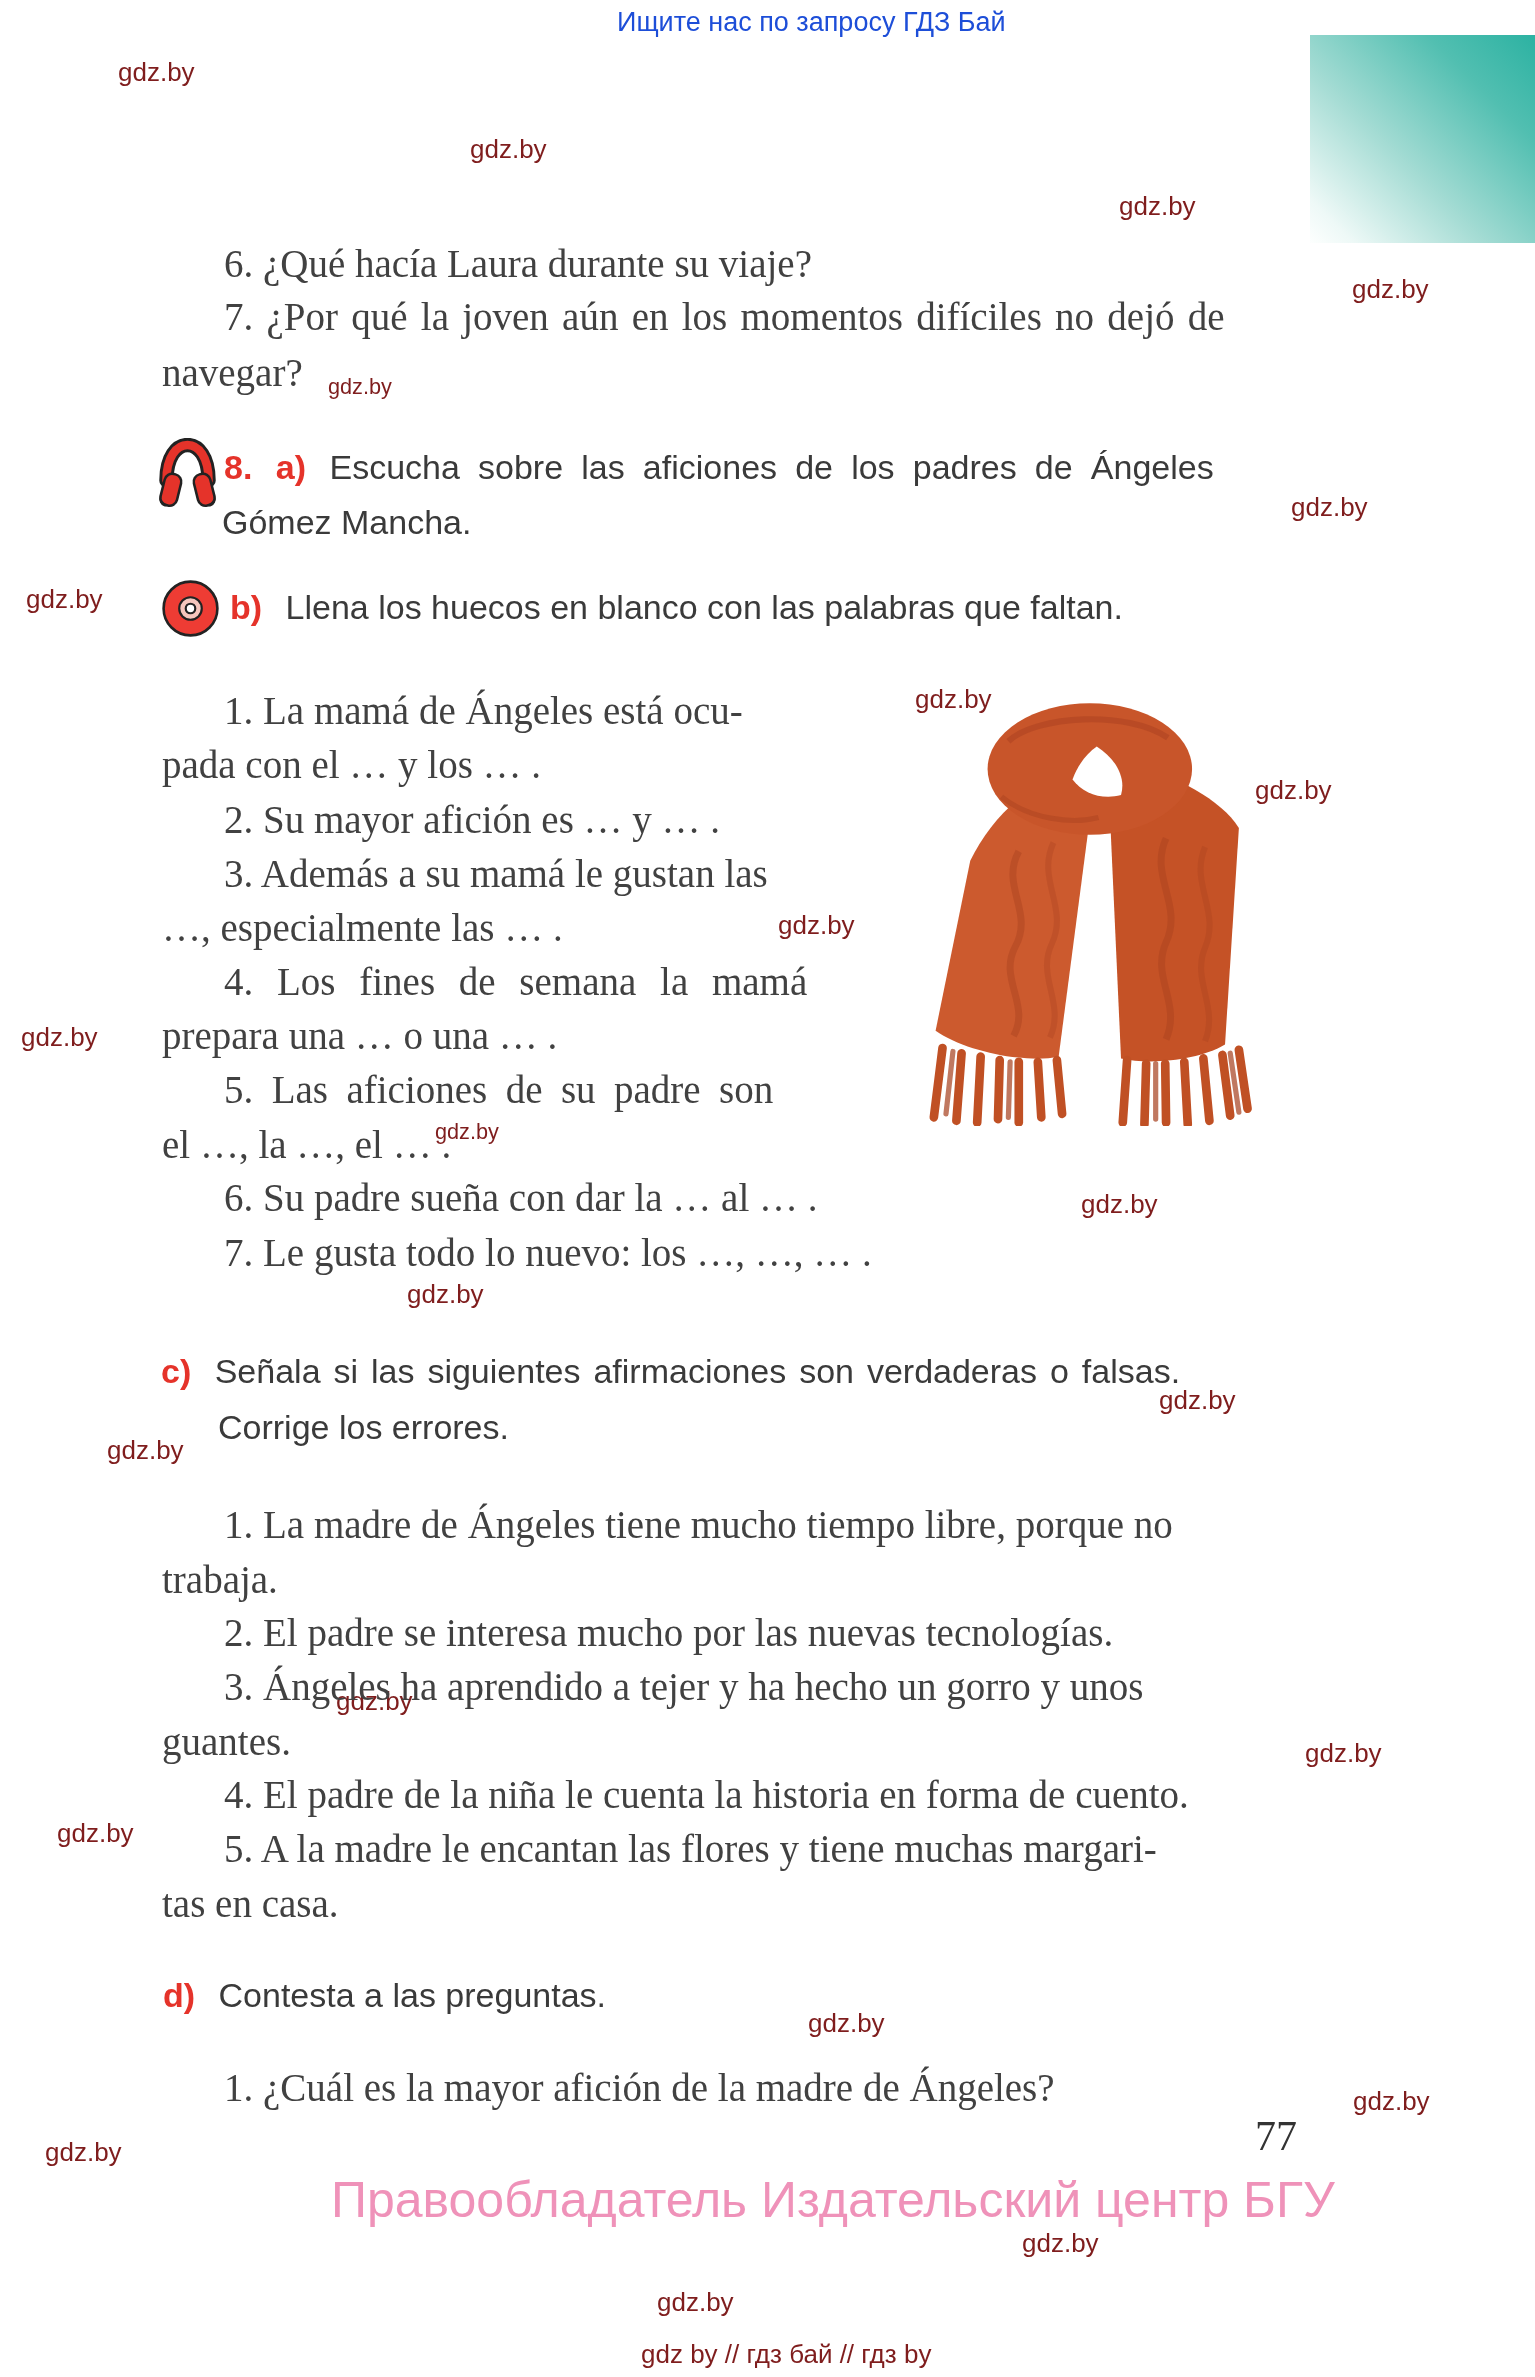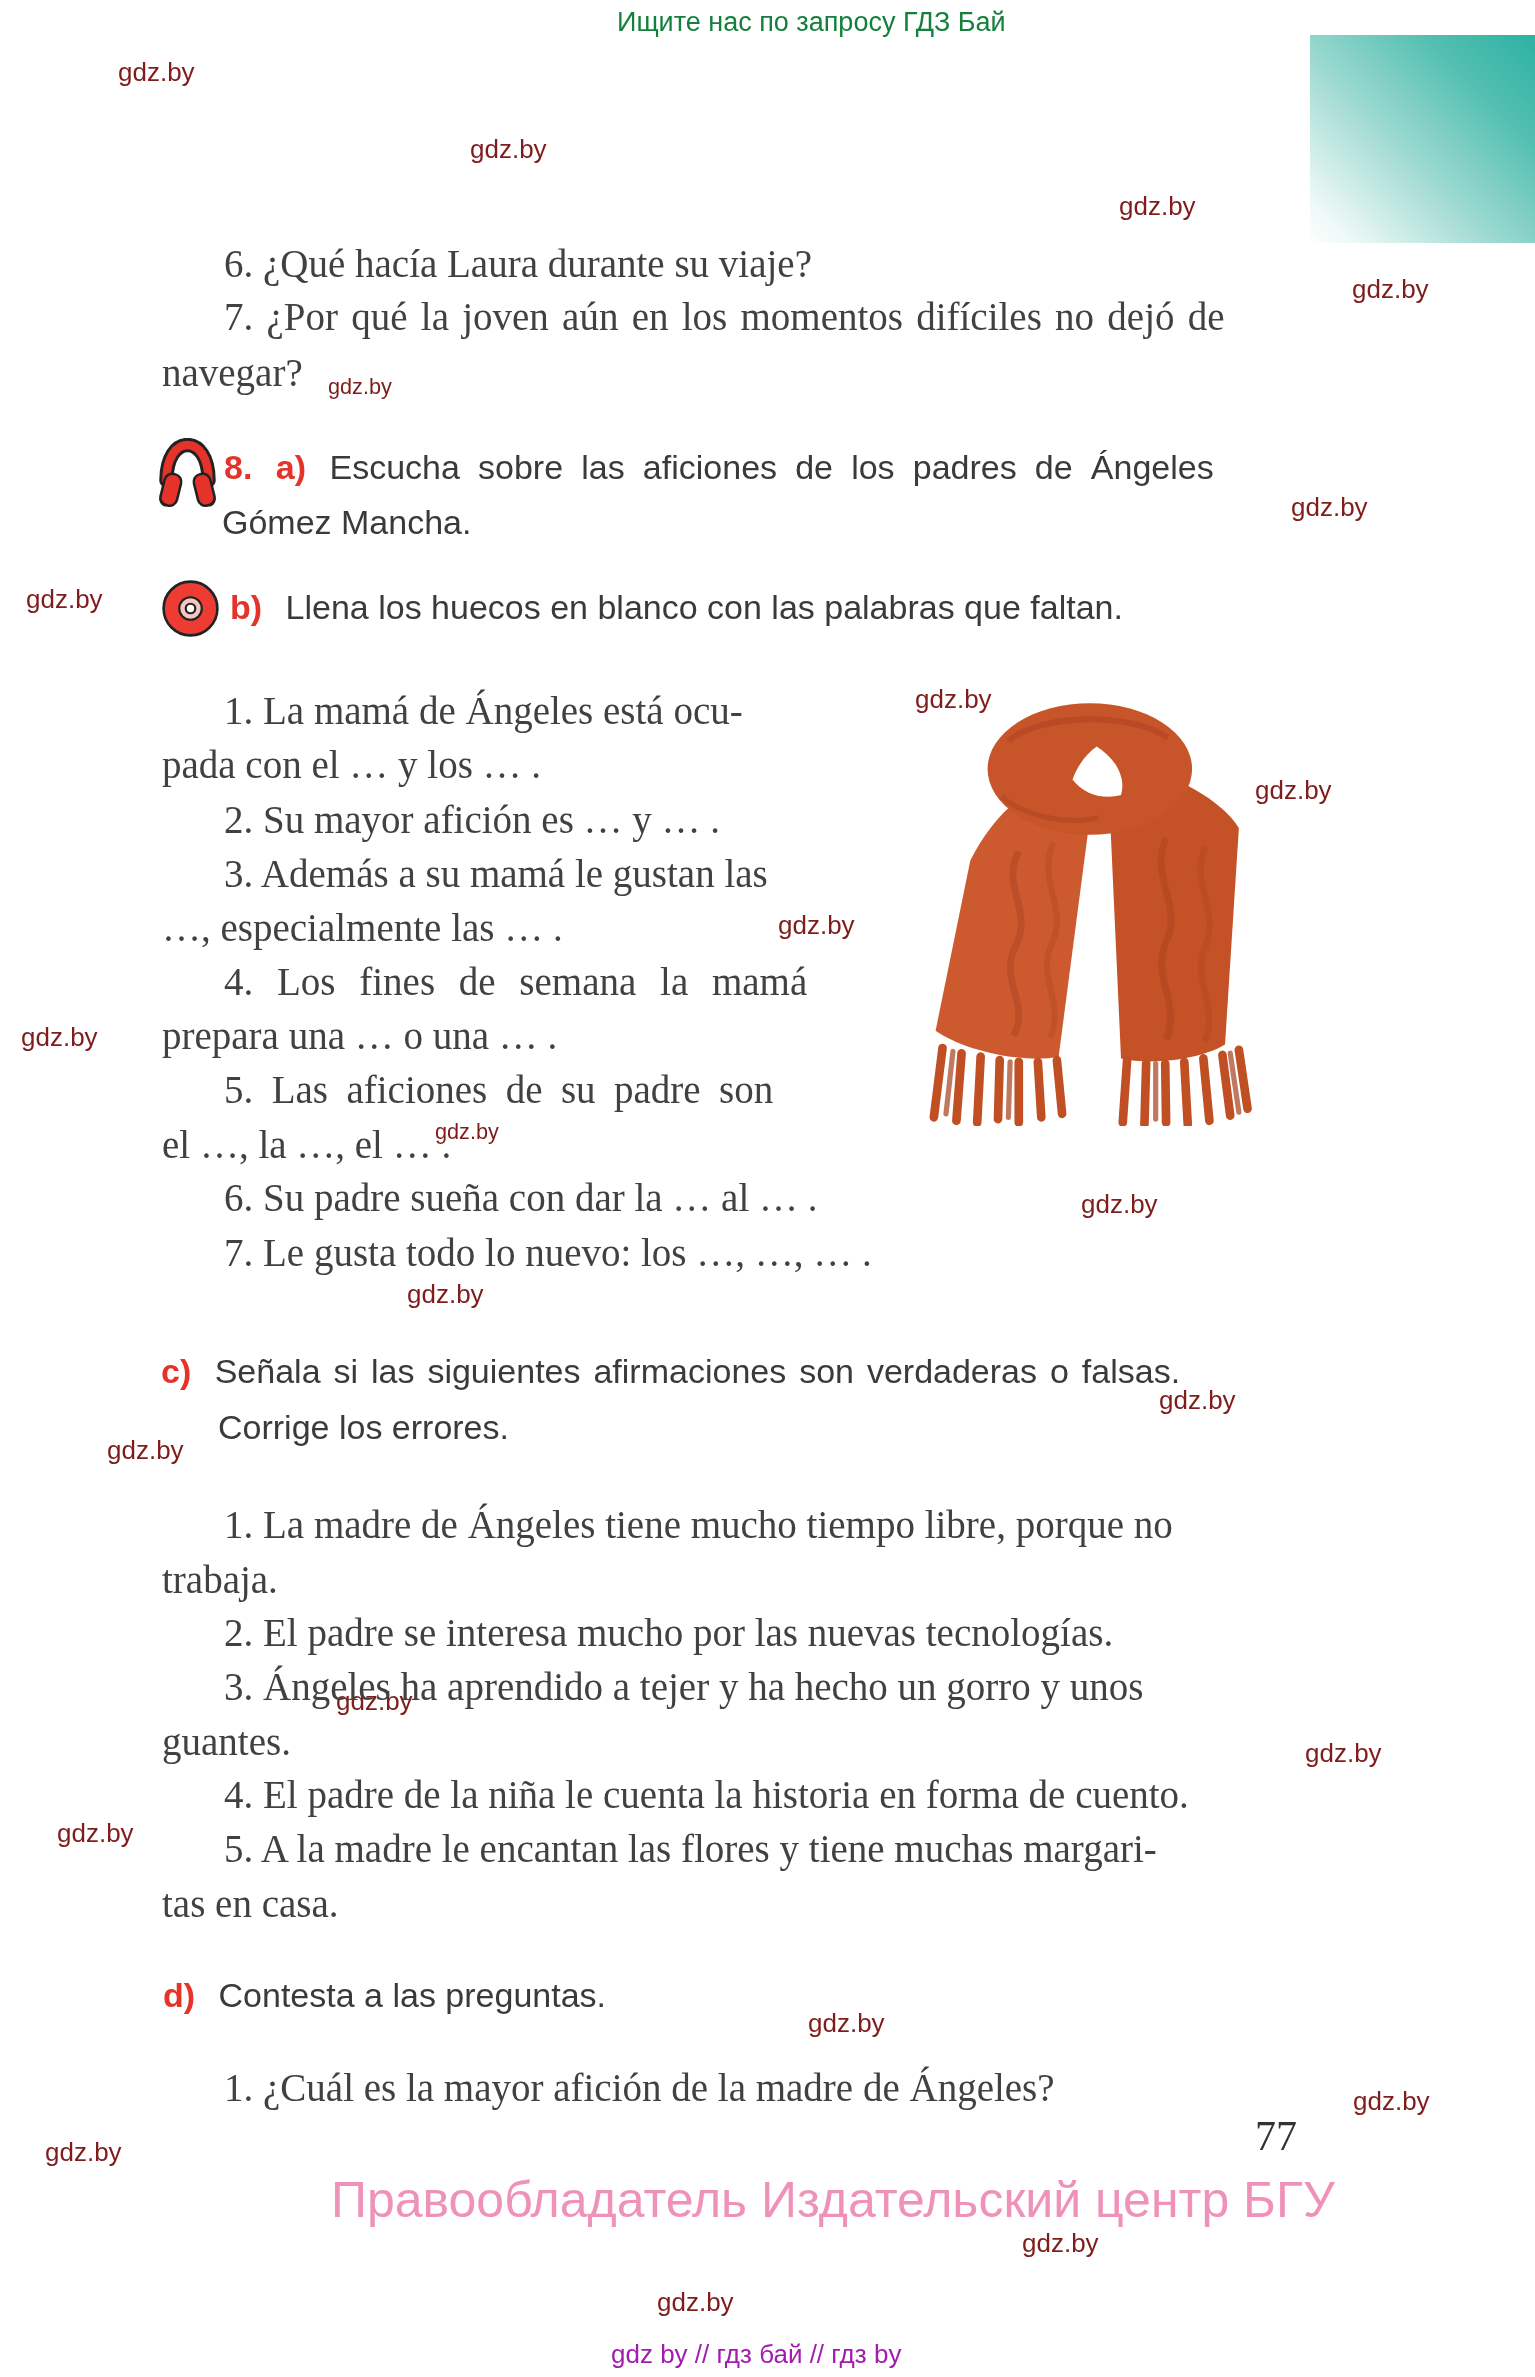--- a/index.html
+++ b/index.html
@@ -24,38 +24,38 @@
   .ws10{word-spacing:8.7px;}
   .ws16{word-spacing:14px;}
   .wm{
     position:absolute;white-space:nowrap;
     font-family:"Liberation Sans","DejaVu Sans",sans-serif;
     font-size:26px;color:#7f1d1d;
   }
   .wm.small{font-size:21.7px;}
   .promo{
     position:absolute;left:617px;top:7px;white-space:nowrap;
-    font-size:27px;color:#15803d;
+    font-size:27px;color:#1d4ed8;
   }
   .teal-square{
     position:absolute;left:1310px;top:35px;width:225px;height:208px;
     background:linear-gradient(225deg,#2cb2a2 0%,#52bfb1 25%,#a5dcd4 60%,#eef9f7 90%,#fdfffe 100%);
   }
   .copyright{
     position:absolute;left:331px;top:2171px;white-space:nowrap;
     font-size:50px;color:#ef92b9;
   }
   .page-number{
     position:absolute;left:1255px;top:2112px;
     font-family:"Liberation Serif","DejaVu Serif",serif;
     font-size:42px;color:#333333;
   }
   .footer-links{
-    position:absolute;left:611px;top:2339px;white-space:nowrap;
-    font-size:26px;color:#a21caf;
+    position:absolute;left:641px;top:2339px;white-space:nowrap;
+    font-size:26px;color:#7f1d1d;
   }
   svg{display:block;}
 </style>
 </head>
 <body>
 
 <div class="promo">Ищите нас по запросу ГДЗ Бай</div>
 
 <div class="teal-square"></div>
 

